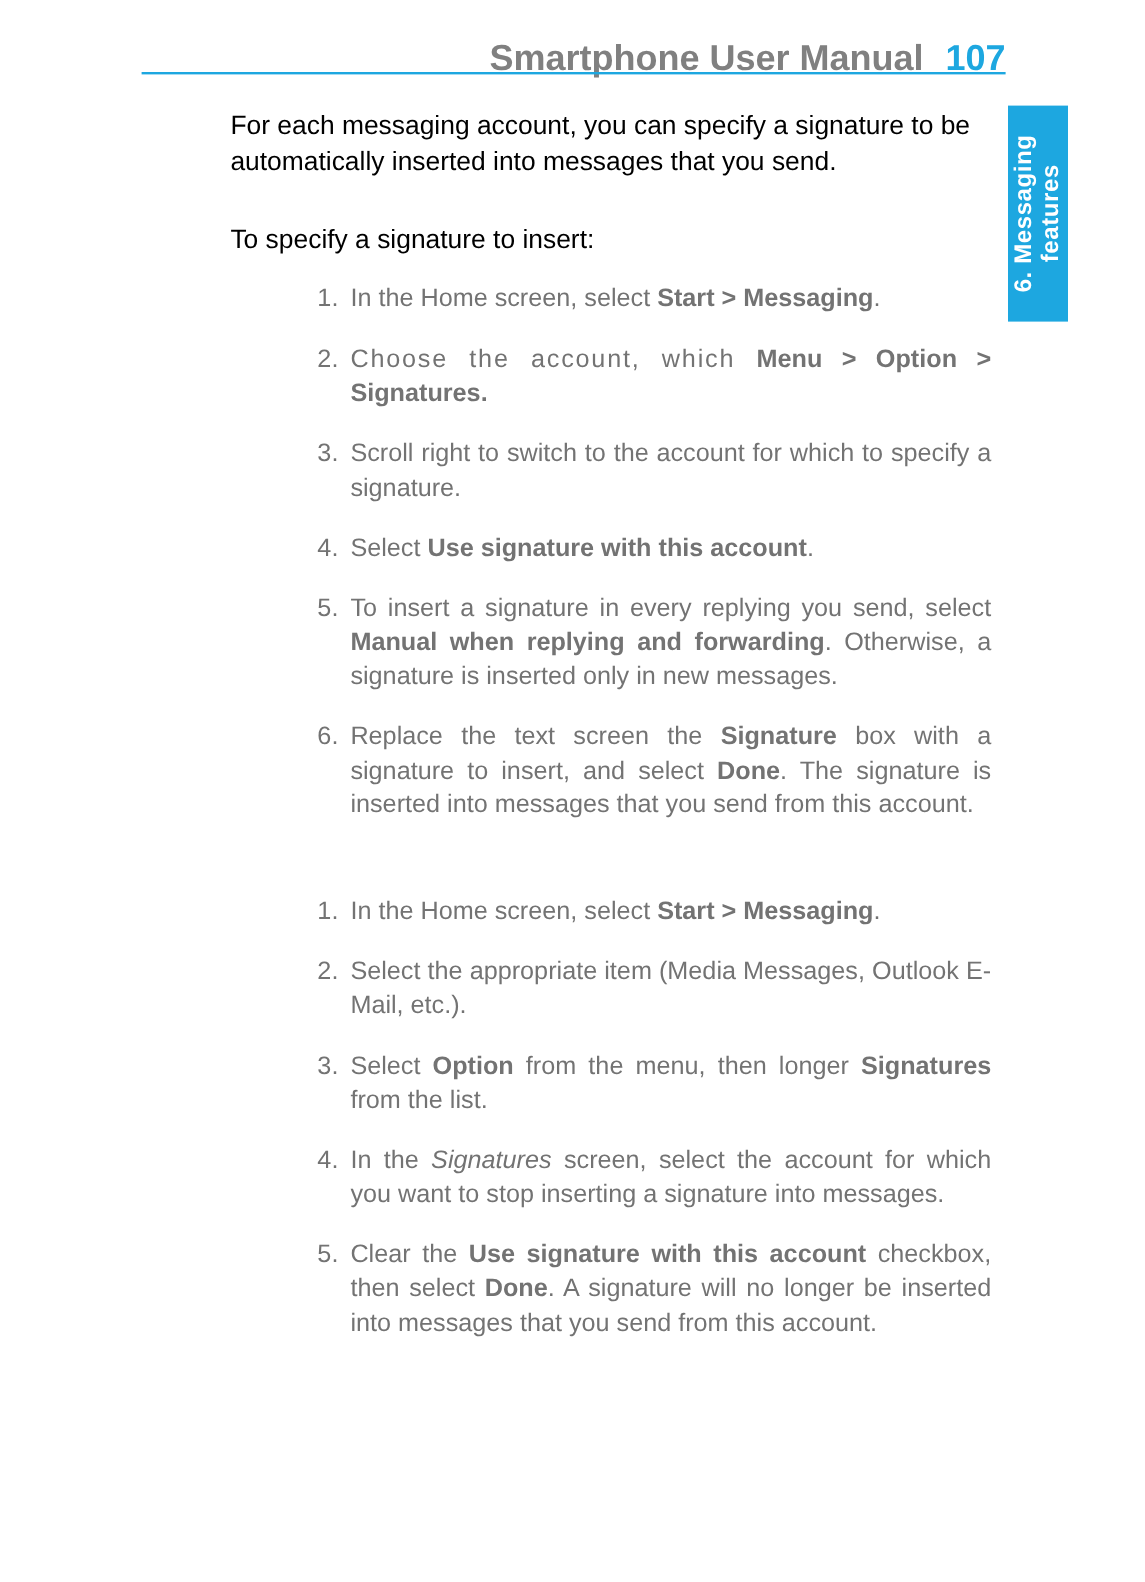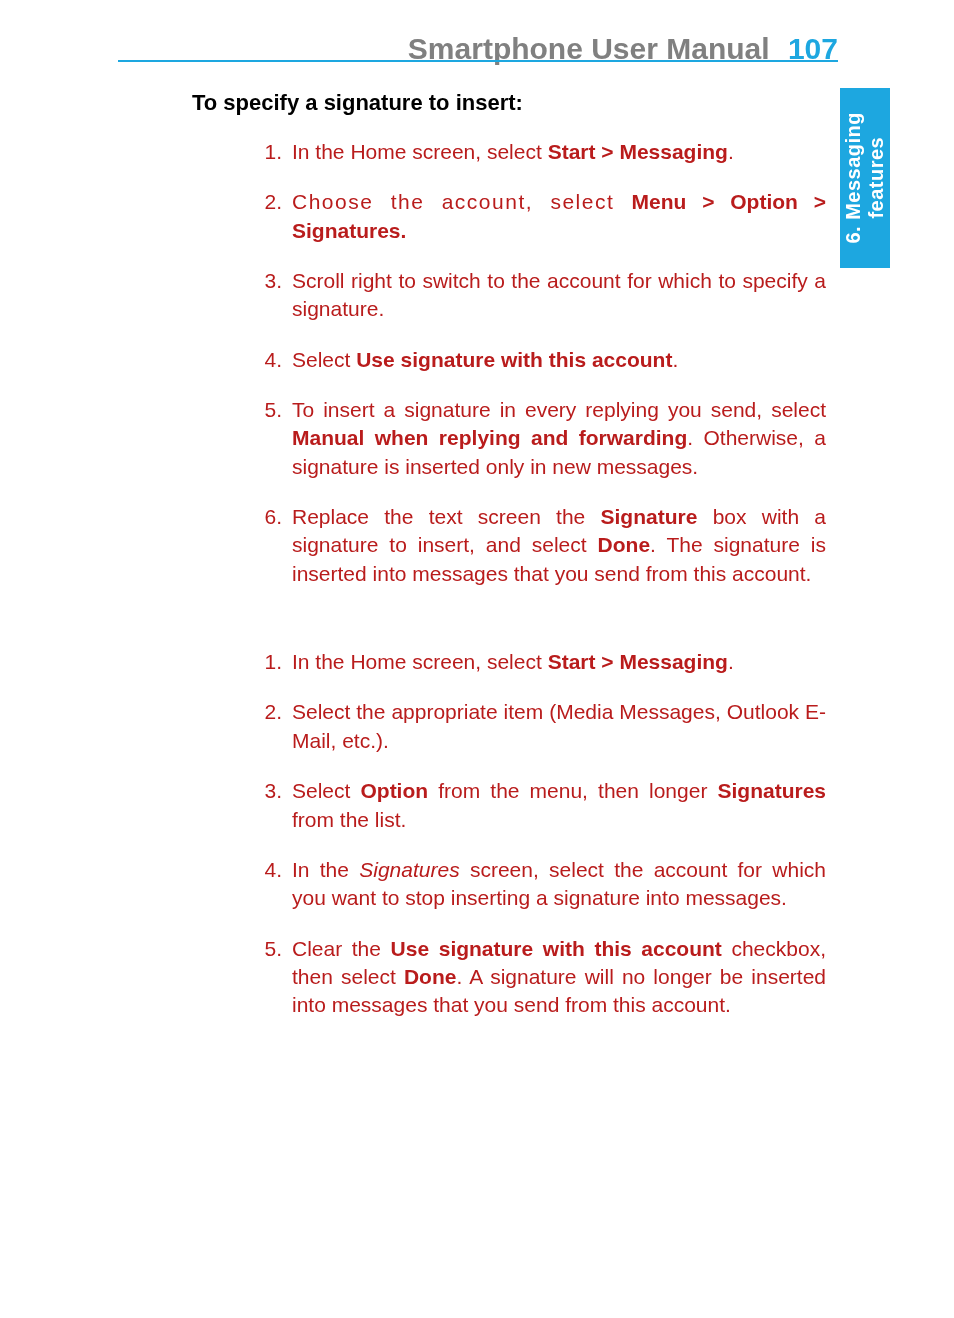--- a/index.html
+++ b/index.html
@@ -70,35 +70,35 @@
       margin-bottom: 10px;
     }
     p.intro {
       font-size: 22px;
       line-height: 1.35;
       color: #000;
       margin-bottom: 38px;
     }
     h2.subhead {
       font-size: 22px;
-      font-weight: bold;
+      font-weight: normal;
       color: #000;
       margin-bottom: 22px;
     }
     ol.steps {
       list-style: none;
       counter-reset: step;
       margin-left: 60px;
       margin-bottom: 60px;
     }
     ol.steps li {
       counter-increment: step;
       font-size: 21px;
       line-height: 1.35;
-      color: #b91c1c;
+      color: #737373;
       margin-bottom: 22px;
       text-align: justify;
       position: relative;
       padding-left: 40px;
     }
     ol.steps li::before {
       content: counter(step) ".";
       position: absolute;
       left: 0;
       top: 0;
@@ -117,28 +117,29 @@
   <span class="page-num">107</span>
 </div>
 <div class="header-rule"></div>
 
 <div class="side-tab">
   <div class="side-tab-inner"><span>6. Messaging</span>
 <span>features</span></div>
 </div>
 
 <div class="content">
+  <p class="intro">For each messaging account, you can specify a signature to be automatically inserted into messages that you send.</p>
 
   <h2 class="subhead">To specify a signature to insert:</h2>
   <ol class="steps">
     <li>
       <span>In the Home screen, select </span><span class="b">Start &gt; Messaging</span><span>.</span>
     </li>
     <li>
-      <span class="spread">Choose the account, select </span><span class="b">Menu &gt; Option &gt; Signatures.</span>
+      <span class="spread">Choose the account, which </span><span class="b">Menu &gt; Option &gt; Signatures.</span>
     </li>
     <li>
       <span>Scroll right to switch to the account for which to specify a signature.</span>
     </li>
     <li>
       <span>Select </span><span class="b">Use signature with this account</span><span>.</span>
     </li>
     <li>
       <span>To insert a signature in every replying you send, select </span><span class="b">Manual when replying and forwarding</span><span>.  Otherwise, a signature is inserted only in new messages.</span>
     </li>

